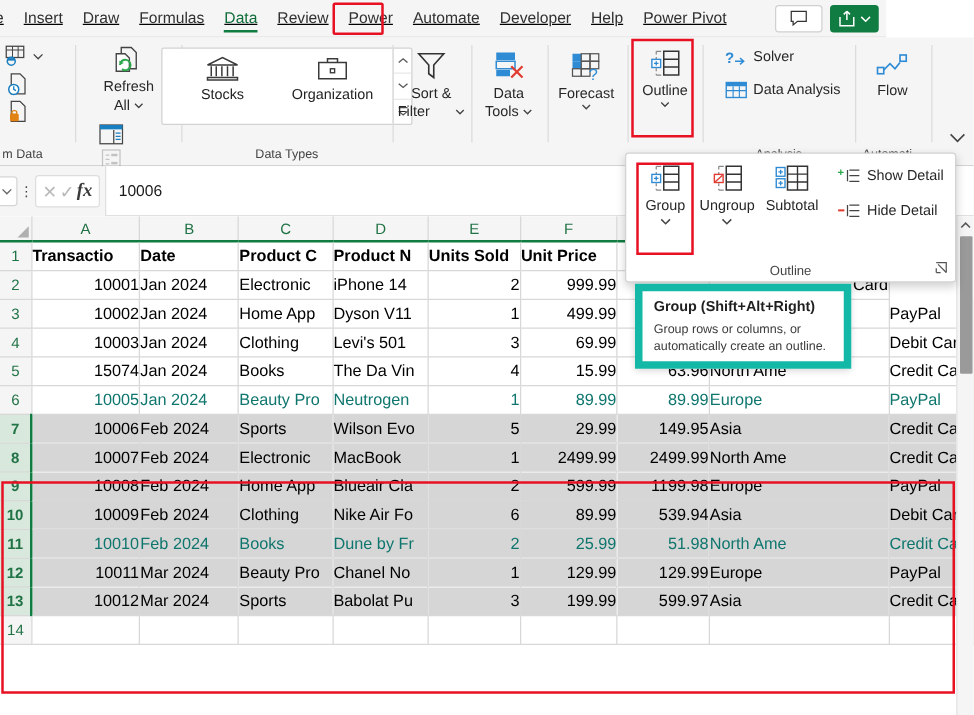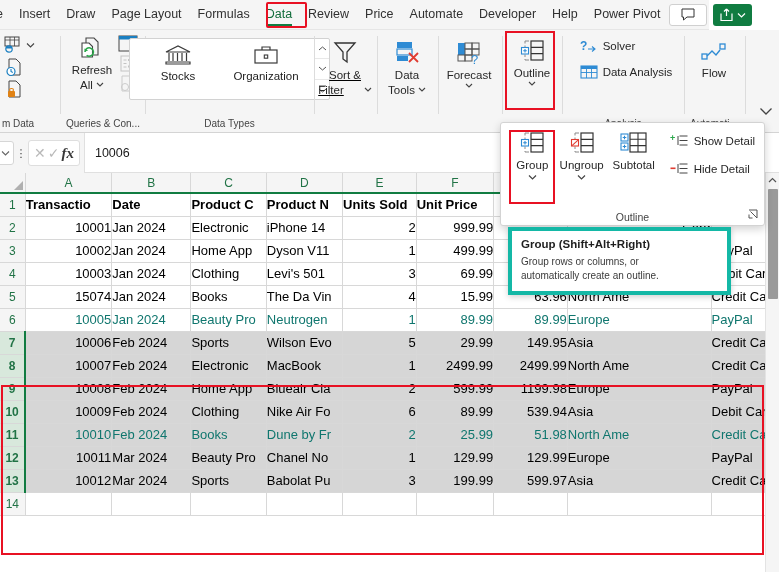--- a/index.html
+++ b/index.html
@@ -10,20 +10,21 @@
     font-family: "Liberation Sans", sans-serif;
     background: #ffffff;
   }
   #app { position: relative; width: 779px; height: 572px; background: #fff; }
 
   
   .tabbar {
     position: absolute; left: 0; top: 0; width: 709px; height: 30px;
     background: #f5f5f5; display: flex; align-items: center;
     border-bottom: 1px solid #e6e6e6;
+    text-decoration: underline;
   }
   .tab {
     font-size: 12.5px; color: #313131; padding: 5px 8px; white-space: nowrap;
     position: relative; line-height: 15px;
   }
   .tab.first { padding-left: 0px; margin-left: -4px; }
   .tab.active { color: #106c3a; font-weight: 400; }
   .tab.active::after {
     content: ""; position: absolute; left: 8px; right: 8px; bottom: 1px;
     height: 2px; background: #107c41;
@@ -103,22 +104,22 @@
   }
   .outline-panel .prow { display: flex; align-items: flex-start; padding: 5px 6px 0 8px; }
   .outline-panel .plabel {
     position: absolute; bottom: 2px; left: 0; right: 0; text-align: center;
     font-size: 10.5px; color: #444;
   }
   .dlgbtn { position: absolute; right: 5px; bottom: 3px; font-size: 9px; color: #555; }
 
   
   .tooltip {
-    position: absolute; left: 508px; top: 227px; width: 223px; height: 68px;
-    background: #fff; border: 4px solid #14b8a6; box-shadow: 0 2px 6px rgba(0,0,0,.18);
+    position: absolute; left: 508px; top: 227px; width: 173px; height: 68px;
+    background: #fff; border: 6px solid #14b8a6; box-shadow: 0 2px 6px rgba(0,0,0,.18);
     z-index: 60; padding: 7px 9px;
   }
   .tooltip .t-title { font-size: 11.5px; font-weight: bold; color: #1f1f1f; margin-bottom: 5px; }
   .tooltip .t-body { font-size: 10px; color: #3b3b3b; line-height: 13.5px; }
 
   
   .fbar {
     position: absolute; left: 0; top: 133px; width: 779px; height: 40px;
     background: #f5f5f5; display: flex; align-items: center;
   }
@@ -202,25 +203,24 @@
 </style>
 </head>
 <body>
 
 <div id="app">
 
   <div class="tabbar">
     <div class="tab first">e</div>
     <div class="tab">Insert</div>
     <div class="tab">Draw</div>
-    <div class="tab">Page Layout</div>
     <div class="tab">Formulas</div>
     <div class="tab active">Data</div>
     <div class="tab">Review</div>
-    <div class="tab">Price</div>
+    <div class="tab">Power</div>
     <div class="tab">Automate</div>
     <div class="tab">Developer</div>
     <div class="tab">Help</div>
     <div class="tab">Power Pivot</div>
     <div class="tabbar-right">
       <div class="comment-btn">
         <span class="ico">
           <svg width="14" height="13" viewBox="0 0 14 13">
               <path d="M1 1h12v8H6l-3.5 3V9H1z" fill="none" stroke="#333" stroke-width="1"></path>
             </svg>
@@ -275,21 +275,21 @@
               <rect x="3" y="11" width="7" height="6" rx="1" fill="#e08214"></rect>
               <rect x="4.5" y="8.5" width="4" height="3" rx="1.8" fill="none" stroke="#e08214" stroke-width="1.1"></rect>
             </svg>
         </span>
       </div>
       <div class="glabel">m Data</div>
     </div>
     <div class="sep" style="left:60px;"></div>
 
     <div class="rgroup" style="left:62px; width:82px;">
-      <div class="gbody" style="align-items:flex-start; gap:2px; padding-top:3px;">
+      <div class="gbody" style="align-items:flex-start; gap:2px; padding-top:3px;flex-direction:column;">
         <div class="bigbtn">
           <span class="ico">
             <svg width="26" height="26" viewBox="0 0 26 26">
                 <path d="M7 2h8l4 4v13H7z" fill="none" stroke="#444" stroke-width="1.1"></path>
                 <path d="M3 7h7l3.5 3.5V21H3z" fill="#fff" stroke="#444" stroke-width="1.1"></path>
                 <path d="M6 16a4.2 4.2 0 1 1 1.6 3.3" fill="none" stroke="#2aa84a" stroke-width="1.6"></path>
                 <path d="M5.2 12.5l1 3 3-1.1z" fill="#2aa84a"></path>
               </svg>
           </span>
           <span class="lbl">Refresh</span>
@@ -373,21 +373,21 @@
                 </svg>
             </div>
           </div>
         </div>
       </div>
       <div class="glabel">Data Types</div>
     </div>
     <div class="sep" style="left:314px;"></div>
 
     <div class="rgroup" style="left:316px; width:58px;">
-      <div class="gbody" style="padding-top:6px;text-decoration:underline;">
+      <div class="gbody" style="padding-top:6px;">
         <div class="bigbtn">
           <span class="ico">
             <svg width="30" height="28" viewBox="0 0 30 28">
                 <path d="M5 4h20l-8 9v10l-4-3v-7z" fill="none" stroke="#333" stroke-width="1.3"></path>
               </svg>
           </span>
           <span class="lbl">Sort &amp;</span>
           <span style="display:flex; align-items:center; gap:20px;">
             <span class="lbl">Filter</span>
             <span class="ico">

